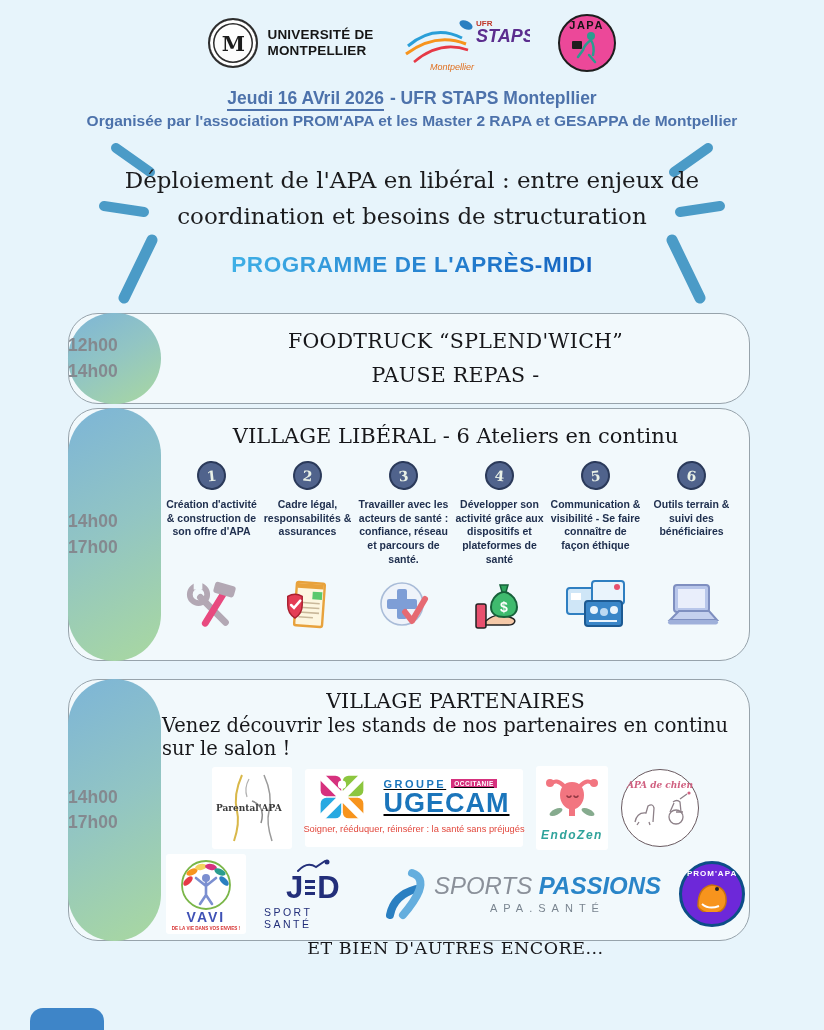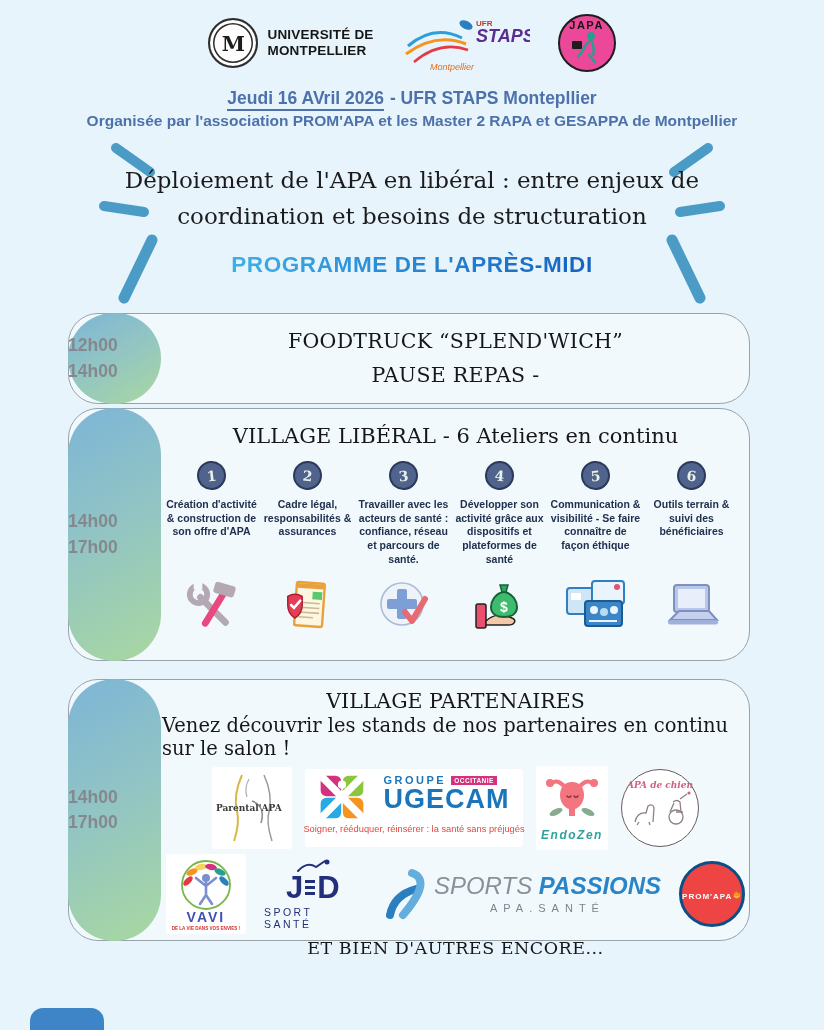--- a/index.html
+++ b/index.html
@@ -55,21 +55,21 @@
   .partners-row.r2{gap:18px;height:78px;margin-top:5px;}
   .card3-footer{font-size:17.5px;margin-top:5px;letter-spacing:.5px;}
 
   .logo-box{background:#ffffff;border-radius:3px;display:flex;flex-direction:column;align-items:center;justify-content:center;box-sizing:border-box;}
 
   
   .parental{width:80px;height:82px;position:relative;}
   .parental-brand{position:absolute;left:4px;top:50%;transform:translateY(-50%);font-family:"DejaVu Serif",serif;font-weight:bold;font-size:9px;color:#3a3a3a;}
   
   .ugecam{width:218px;height:78px;justify-content:flex-start;padding-top:5px;}
-  .ugecam-top{display:flex;gap:19px;}
+  .ugecam-top{display:flex;align-items:center;gap:19px;text-decoration:underline;}
   .ugecam-words{display:flex;flex-direction:column;}
   .ugecam-row1{display:flex;align-items:center;gap:5px;}
   .ugecam-groupe{color:#1b75bb;font-weight:bold;font-size:11px;letter-spacing:2.5px;}
   .ugecam-region{background:#d6317e;color:#fff;font-weight:bold;font-size:6.5px;padding:1px 3px;letter-spacing:.5px;}
   .ugecam-brand{color:#1b75bb;font-weight:bold;font-size:27px;letter-spacing:1px;line-height:1;}
   .ugecam-tagline{color:#e2483d;font-size:9.3px;margin-top:4px;white-space:nowrap;}
   
   .occitan{width:100px;height:80px;}
   .occitan-brand{color:#173a54;font-weight:bold;font-size:13px;margin-top:1px;}
   .occitan-tagline{color:#c0392b;font-size:4.5px;margin-top:1px;white-space:nowrap;}
@@ -89,21 +89,21 @@
   .jed-bars{width:10px;height:18px;margin:4px 2px 0;background:repeating-linear-gradient(#232f7a 0 3px,transparent 3px 6px);}
   .jed-tagline{color:#232f7a;font-size:10.5px;letter-spacing:2.5px;margin-top:3px;font-weight:normal;}
   
   .sports{display:flex;align-items:center;gap:6px;}
   .sports-text{display:flex;flex-direction:column;align-items:center;}
   .sports-line1{font-style:italic;font-size:24px;line-height:1;white-space:nowrap;}
   .sports-w1{color:#8a9099;font-weight:500;}
   .sports-w2{color:#2a85c8;font-weight:bold;}
   .sports-tagline{color:#7a8590;font-size:11px;letter-spacing:6px;margin-top:4px;}
   
-  .promapa{width:66px;height:66px;border-radius:50%;background:#ef4444;border:3px solid #0d4e87;display:flex;align-items:center;box-sizing:border-box;}
+  .promapa{width:66px;height:66px;border-radius:50%;background:#6d28d9;border:3px solid #0d4e87;display:flex;flex-direction:column;align-items:center;box-sizing:border-box;}
   .promapa-brand{color:#fff;font-size:8px;font-weight:bold;margin-top:5px;letter-spacing:1px;}
 
   .next-pill{position:absolute;left:30px;top:1008px;width:74px;height:40px;border-radius:13px;background:#3e85c8;}
 </style>
 </head>
 <body>
 
 <div class="poster">
 
   <div class="logos">

